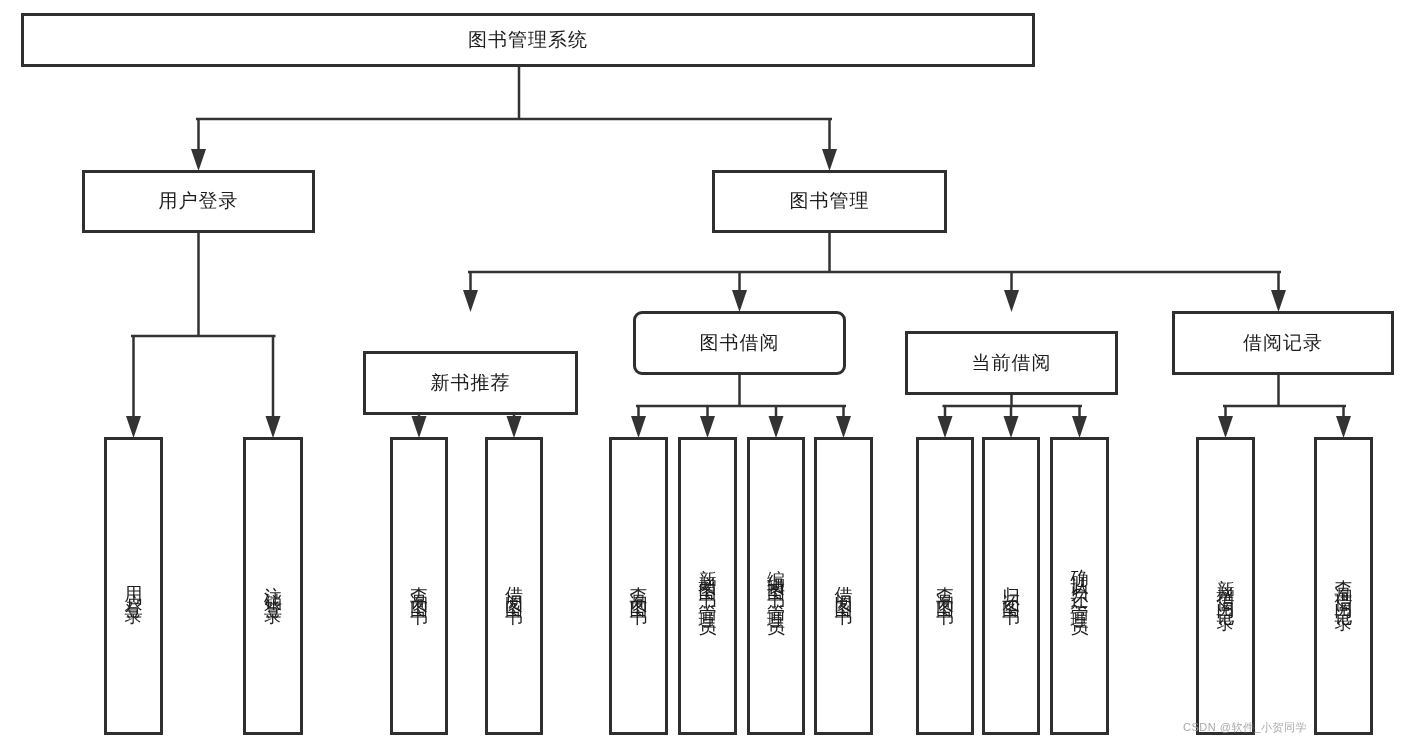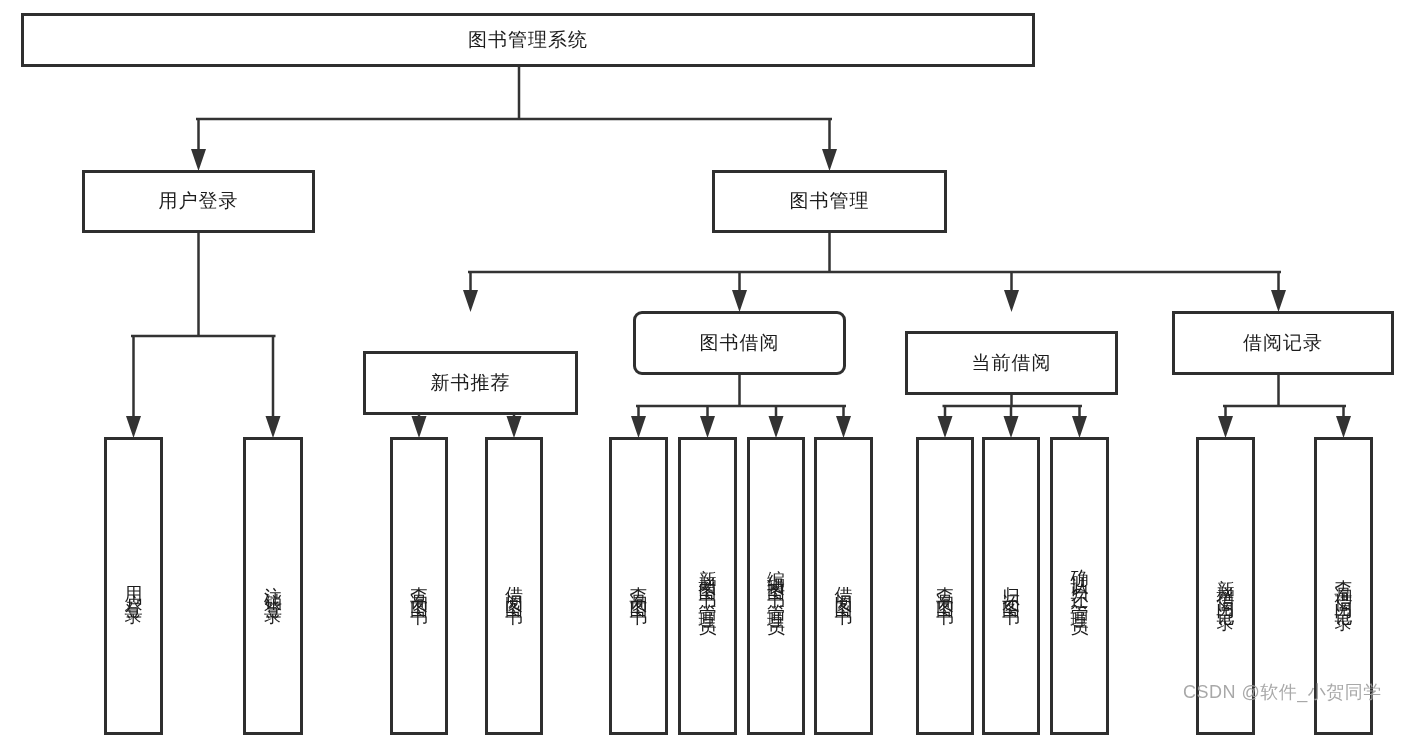--- a/index.html
+++ b/index.html
@@ -26,22 +26,22 @@
   .node.h span{letter-spacing:1px;font-size:19px;line-height:1.2;}
   .node.vertical span{
     writing-mode:vertical-rl;
     text-orientation:mixed;
     font-size:18px;
     letter-spacing:7px;
     line-height:1;
   }
   .watermark{
     position:absolute;
-    left:1183px;top:680px;
-    font-size:18px;
+    left:1183px;top:720px;
+    font-size:11px;
     color:#9f9f9f;
     letter-spacing:.5px;
     white-space:nowrap;
     z-index:3;
     opacity:.9;
   }
 </style>
 </head>
 <body>
 

